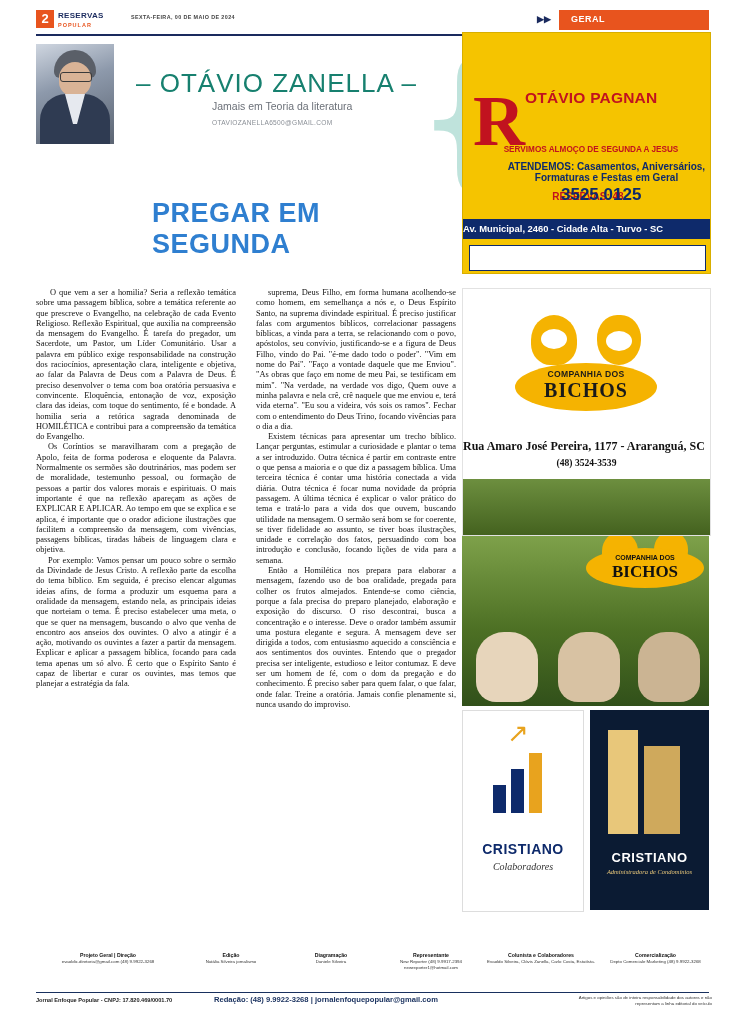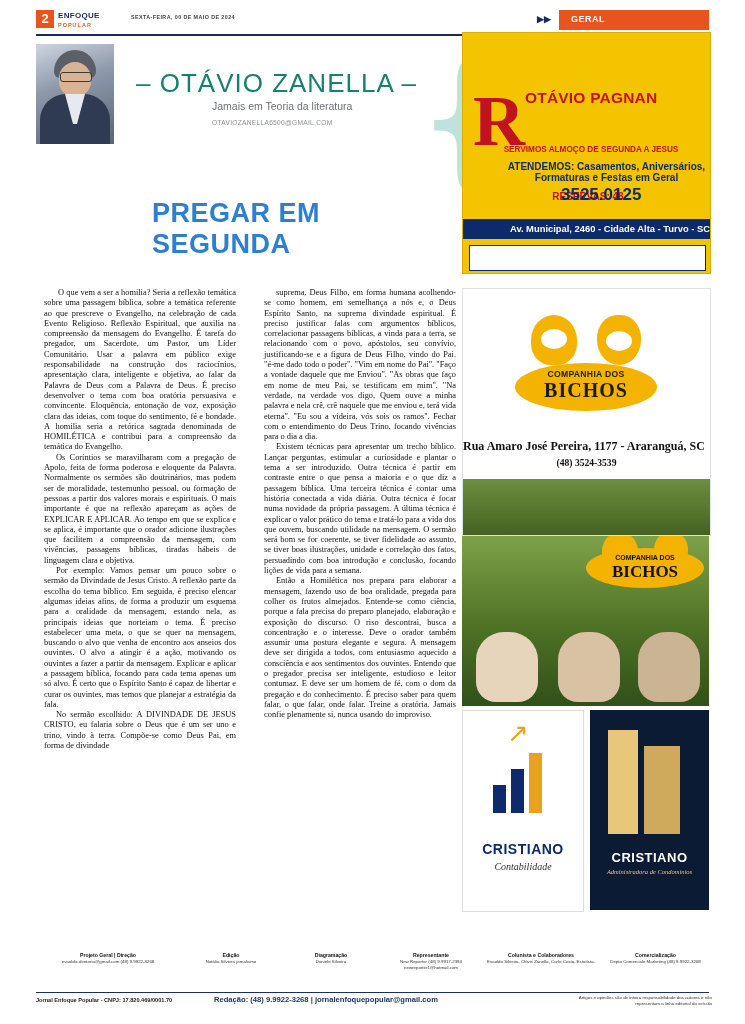--- a/index.html
+++ b/index.html
@@ -30,36 +30,36 @@
   .swoosh{position:absolute;left:408px;top:44px;width:60px;height:150px;color:#bfe3dc;font-size:150px;line-height:150px;font-family:"Liberation Serif",serif;}
 
   
   .headline{position:absolute;left:152px;top:198px;width:300px;font-family:"Liberation Sans",sans-serif;font-size:27px;line-height:31px;font-weight:bold;color:#2f7fd0;letter-spacing:.5px;}
 
   
   .cols{position:absolute;left:36px;top:288px;width:420px;height:625px;}
   .col{position:absolute;top:0;width:200px;height:625px;font-size:8.4px;line-height:10.3px;text-align:justify;color:#111;}
   .col.c1{left:0;}
   .col.c2{left:220px;}
-  .col p{margin:0 0 0 8px;text-indent:12px;}
+  .col p{margin:0 0 0 0;text-indent:12px;}
   .col p.first{text-indent:14px;}
 
   
   .ad{position:absolute;}
   
   .ad-rest{left:462px;top:32px;width:247px;height:240px;background:#f5c400;border:1px solid #d8ae00;}
   .rest-top{position:absolute;left:0;top:0;width:247px;height:214px;}
   .rest-brand{position:absolute;left:62px;top:56px;font-family:"Liberation Sans",sans-serif;font-size:15.5px;font-weight:bold;color:#c1121f;letter-spacing:.2px;}
   .rest-word{position:absolute;left:50px;top:72px;font-family:"Liberation Serif",serif;font-size:31px;font-weight:bold;color:#0e2a6b;letter-spacing:-.5px;}
   .rest-R{position:absolute;left:10px;top:52px;font-family:"Liberation Serif",serif;font-size:72px;font-weight:bold;color:#c1121f;line-height:72px;}
   .rest-line1{position:absolute;left:28px;top:112px;width:200px;text-align:center;font-family:"Liberation Sans",sans-serif;font-size:8.2px;font-weight:bold;color:#c1121f;}
   .rest-line2{position:absolute;left:36px;top:128px;width:215px;text-align:center;font-family:"Liberation Sans",sans-serif;font-size:10px;font-weight:bold;color:#0e2a6b;line-height:11px;}
   .rest-res{position:absolute;left:30px;top:158px;width:190px;text-align:center;font-family:Liberation Sans, sans-serif;font-size:10px;font-weight:bold;color:#c1121f;}
   .rest-phone{position:absolute;left:98px;top:152px;font-family:"Liberation Sans",sans-serif;font-size:17px;font-weight:bold;color:#0e2a6b;}
-  .rest-addr{position:absolute;left:0;top:186px;width:247px;height:20px;background:#0e2a6b;color:#fff;font-family:"Liberation Sans",sans-serif;font-size:9.4px;font-weight:bold;text-align:right;line-height:20px;}
+  .rest-addr{position:absolute;left:0;top:186px;width:247px;height:20px;background:#0e2a6b;color:#fff;font-family:"Liberation Sans",sans-serif;font-size:9.4px;font-weight:bold;text-align:left;line-height:20px;}
   .rest-blank{position:absolute;left:6px;top:212px;width:235px;height:24px;background:#fff;border:1px solid #0e2a6b;}
 
   
   .ad-b1{left:462px;top:288px;width:247px;height:246px;background:#ffffff;border:1px solid #e2e2e2;}
   .b-logo{position:absolute;left:52px;top:20px;width:142px;height:118px;}
   .b-oval{position:absolute;left:0;top:54px;width:142px;height:48px;background:#f5b301;border-radius:50%/50%;}
   .b-word1{position:absolute;left:0;top:60px;width:142px;text-align:center;font-family:"Liberation Sans",sans-serif;font-size:8.6px;font-weight:bold;color:#1a1a1a;letter-spacing:.3px;}
   .b-word2{position:absolute;left:0;top:70px;width:142px;text-align:center;font-family:"Liberation Serif",serif;font-size:20px;font-weight:bold;color:#1a1a1a;letter-spacing:1px;}
   .b-dog{position:absolute;left:16px;top:6px;width:46px;height:50px;background:#f5b301;border-radius:50% 50% 42% 42%;}
   .b-dog:after{content:"";position:absolute;left:10px;top:14px;width:26px;height:20px;background:#fff;border-radius:50%;}
@@ -119,21 +119,21 @@
   .foot-right{position:absolute;left:566px;top:995px;width:146px;font-family:"Liberation Sans",sans-serif;font-size:4.4px;line-height:6px;color:#333;text-align:right;}
 </style>
 </head>
 <body>
 
 <div class="page">
 
   <div class="topbar">
     <div class="logo-box">2</div>
     <div class="logo-text">
-      <span>ENFOQUE</span><br>
+      <span>RESERVAS</span><br>
       <span class="s2">POPULAR</span>
     </div>
     <div class="date">SEXTA-FEIRA, 00 DE MAIO DE 2024</div>
     <div class="section-tag">
       <span class="arrows">▶▶</span>
       <span class="lbl">GERAL</span>
     </div>
   </div>
 
   <div class="author-wrap">
@@ -150,21 +150,20 @@
   </div>
   <div class="swoosh">❴</div>
 
   <div class="headline">PREGAR EM SEGUNDA</div>
 
   <div class="cols">
     <div class="col c1">
       <p class="first">O que vem a ser a homilia? Seria a reflexão temática sobre uma passagem bíblica, sobre a temática referente ao que prescreve o Evangelho, na celebração de cada Evento Religioso. Reflexão Espiritual, que auxilia na compreensão da mensagem do Evangelho. É tarefa do pregador, um Sacerdote, um Pastor, um Líder Comunitário. Usar a palavra em público exige responsabilidade na construção dos raciocínios, apresentação clara, inteligente e objetiva, ao falar da Palavra de Deus com a Palavra de Deus. É preciso desenvolver o tema com boa oratória persuasiva e convincente. Eloquência, entonação de voz, exposição clara das ideias, com toque do sentimento, fé e bondade. A homilia seria a retórica sagrada denominada de HOMILÉTICA e contribui para a compreensão da temática do Evangelho.</p>
       <p>Os Coríntios se maravilharam com a pregação de Apolo, feita de forma poderosa e eloquente da Palavra. Normalmente os sermões são doutrinários, mas podem ser de moralidade, testemunho pessoal, ou formação de pessoas a partir dos valores morais e espirituais. O mais importante é que na reflexão apareçam as ações de EXPLICAR E APLICAR. Ao tempo em que se explica e se aplica, é importante que o orador adicione ilustrações que facilitem a compreensão da mensagem, com vivências, passagens bíblicas, tiradas hábeis de linguagem clara e objetiva.</p>
       <p>Por exemplo: Vamos pensar um pouco sobre o sermão da Divindade de Jesus Cristo. A reflexão parte da escolha do tema bíblico. Em seguida, é preciso elencar algumas ideias afins, de forma a produzir um esquema para a oralidade da mensagem, estando nela, as principais ideias que norteiam o tema. É preciso estabelecer uma meta, o que se quer na mensagem, buscando o alvo que venha de encontro aos anseios dos ouvintes. O alvo a atingir é a ação, motivando os ouvintes a fazer a partir da mensagem. Explicar e aplicar a passagem bíblica, focando para cada tema apenas um só alvo. É certo que o Espírito Santo é capaz de libertar e curar os ouvintes, mas temos que planejar a estratégia da fala.</p>
-      <p>No sermão escolhido: A DIVINDADE DE JESUS CRISTO, eu falaria sobre o Deus que é um ser uno e trino, vindo à terra. Compõe-se como Deus Pai, em forma de divindade</p>
     </div>
     <div class="col c2">
       <p>suprema, Deus Filho, em forma humana acolhendo-se como homem, em semelhança a nós e, o Deus Espírito Santo, na suprema divindade espiritual. É preciso justificar falas com argumentos bíblicos, correlacionar passagens bíblicas, a vinda para a terra, se relacionando com o povo, apóstolos, seu convívio, justificando-se e a figura de Deus Filho, vindo do Pai. "é-me dado todo o poder". "Vim em nome do Pai". "Faço a vontade daquele que me Enviou". "As obras que faço em nome de meu Pai, se testificam em mim". "Na verdade, na verdade vos digo, Quem ouve a minha palavra e nela crê, crê naquele que me enviou e, terá vida eterna". "Eu sou a videira, vós sois os ramos". Fechar com o entendimento do Deus Trino, focando vivências para o dia a dia.</p>
       <p>Existem técnicas para apresentar um trecho bíblico. Lançar perguntas, estimular a curiosidade e plantar o tema a ser introduzido. Outra técnica é partir em contraste entre o que pensa a maioria e o que diz a passagem bíblica. Uma terceira técnica é contar uma história conectada a vida diária. Outra técnica é focar numa novidade da própria passagem. A última técnica é explicar o valor prático do tema e tratá-lo para a vida dos que ouvem, buscando utilidade na mensagem. O sermão será bom se for coerente, se tiver fidelidade ao assunto, se tiver boas ilustrações, unidade e correlação dos fatos, persuadindo com boa introdução e conclusão, focando lições de vida para a semana.</p>
       <p>Então a Homilética nos prepara para elaborar a mensagem, fazendo uso de boa oralidade, pregada para colher os frutos almejados. Entende-se como ciência, porque a fala precisa do preparo planejado, elaboração e exposição do discurso. O riso descontrai, busca a concentração e o interesse. Deve o orador também assumir uma postura elegante e segura. A mensagem deve ser dirigida a todos, com entusiasmo aquecido a consciência e aos sentimentos dos ouvintes. Entendo que o pregador precisa ser inteligente, estudioso e leitor contumaz. E deve ser um homem de fé, com o dom da pregação e do conhecimento. É preciso saber para quem falar, o que falar, onde falar. Treine a oratória. Jamais confie plenamente si, nunca usando do improviso.</p>
     </div>
   </div>
 
   <div class="ad ad-rest">
     <div class="rest-top">
@@ -205,21 +204,21 @@
   </div>
 
   <div class="ad ad-cont">
     <div class="cont-chart">
       <div class="bar b1"></div>
       <div class="bar b2"></div>
       <div class="bar b3"></div>
     </div>
     <div class="cont-arrow">↗</div>
     <div class="cont-name">CRISTIANO</div>
-    <div class="cont-sub">Contabilidade</div>
+    <div class="cont-sub">Colaboradores</div>
   </div>
 
   <div class="ad ad-cond">
     <div class="tower t1"></div>
     <div class="tower t2"></div>
     <div class="cond-name">CRISTIANO</div>
     <div class="cond-sub">Administradora de Condomínios</div>
   </div>
 
   <div class="exped-grid">

